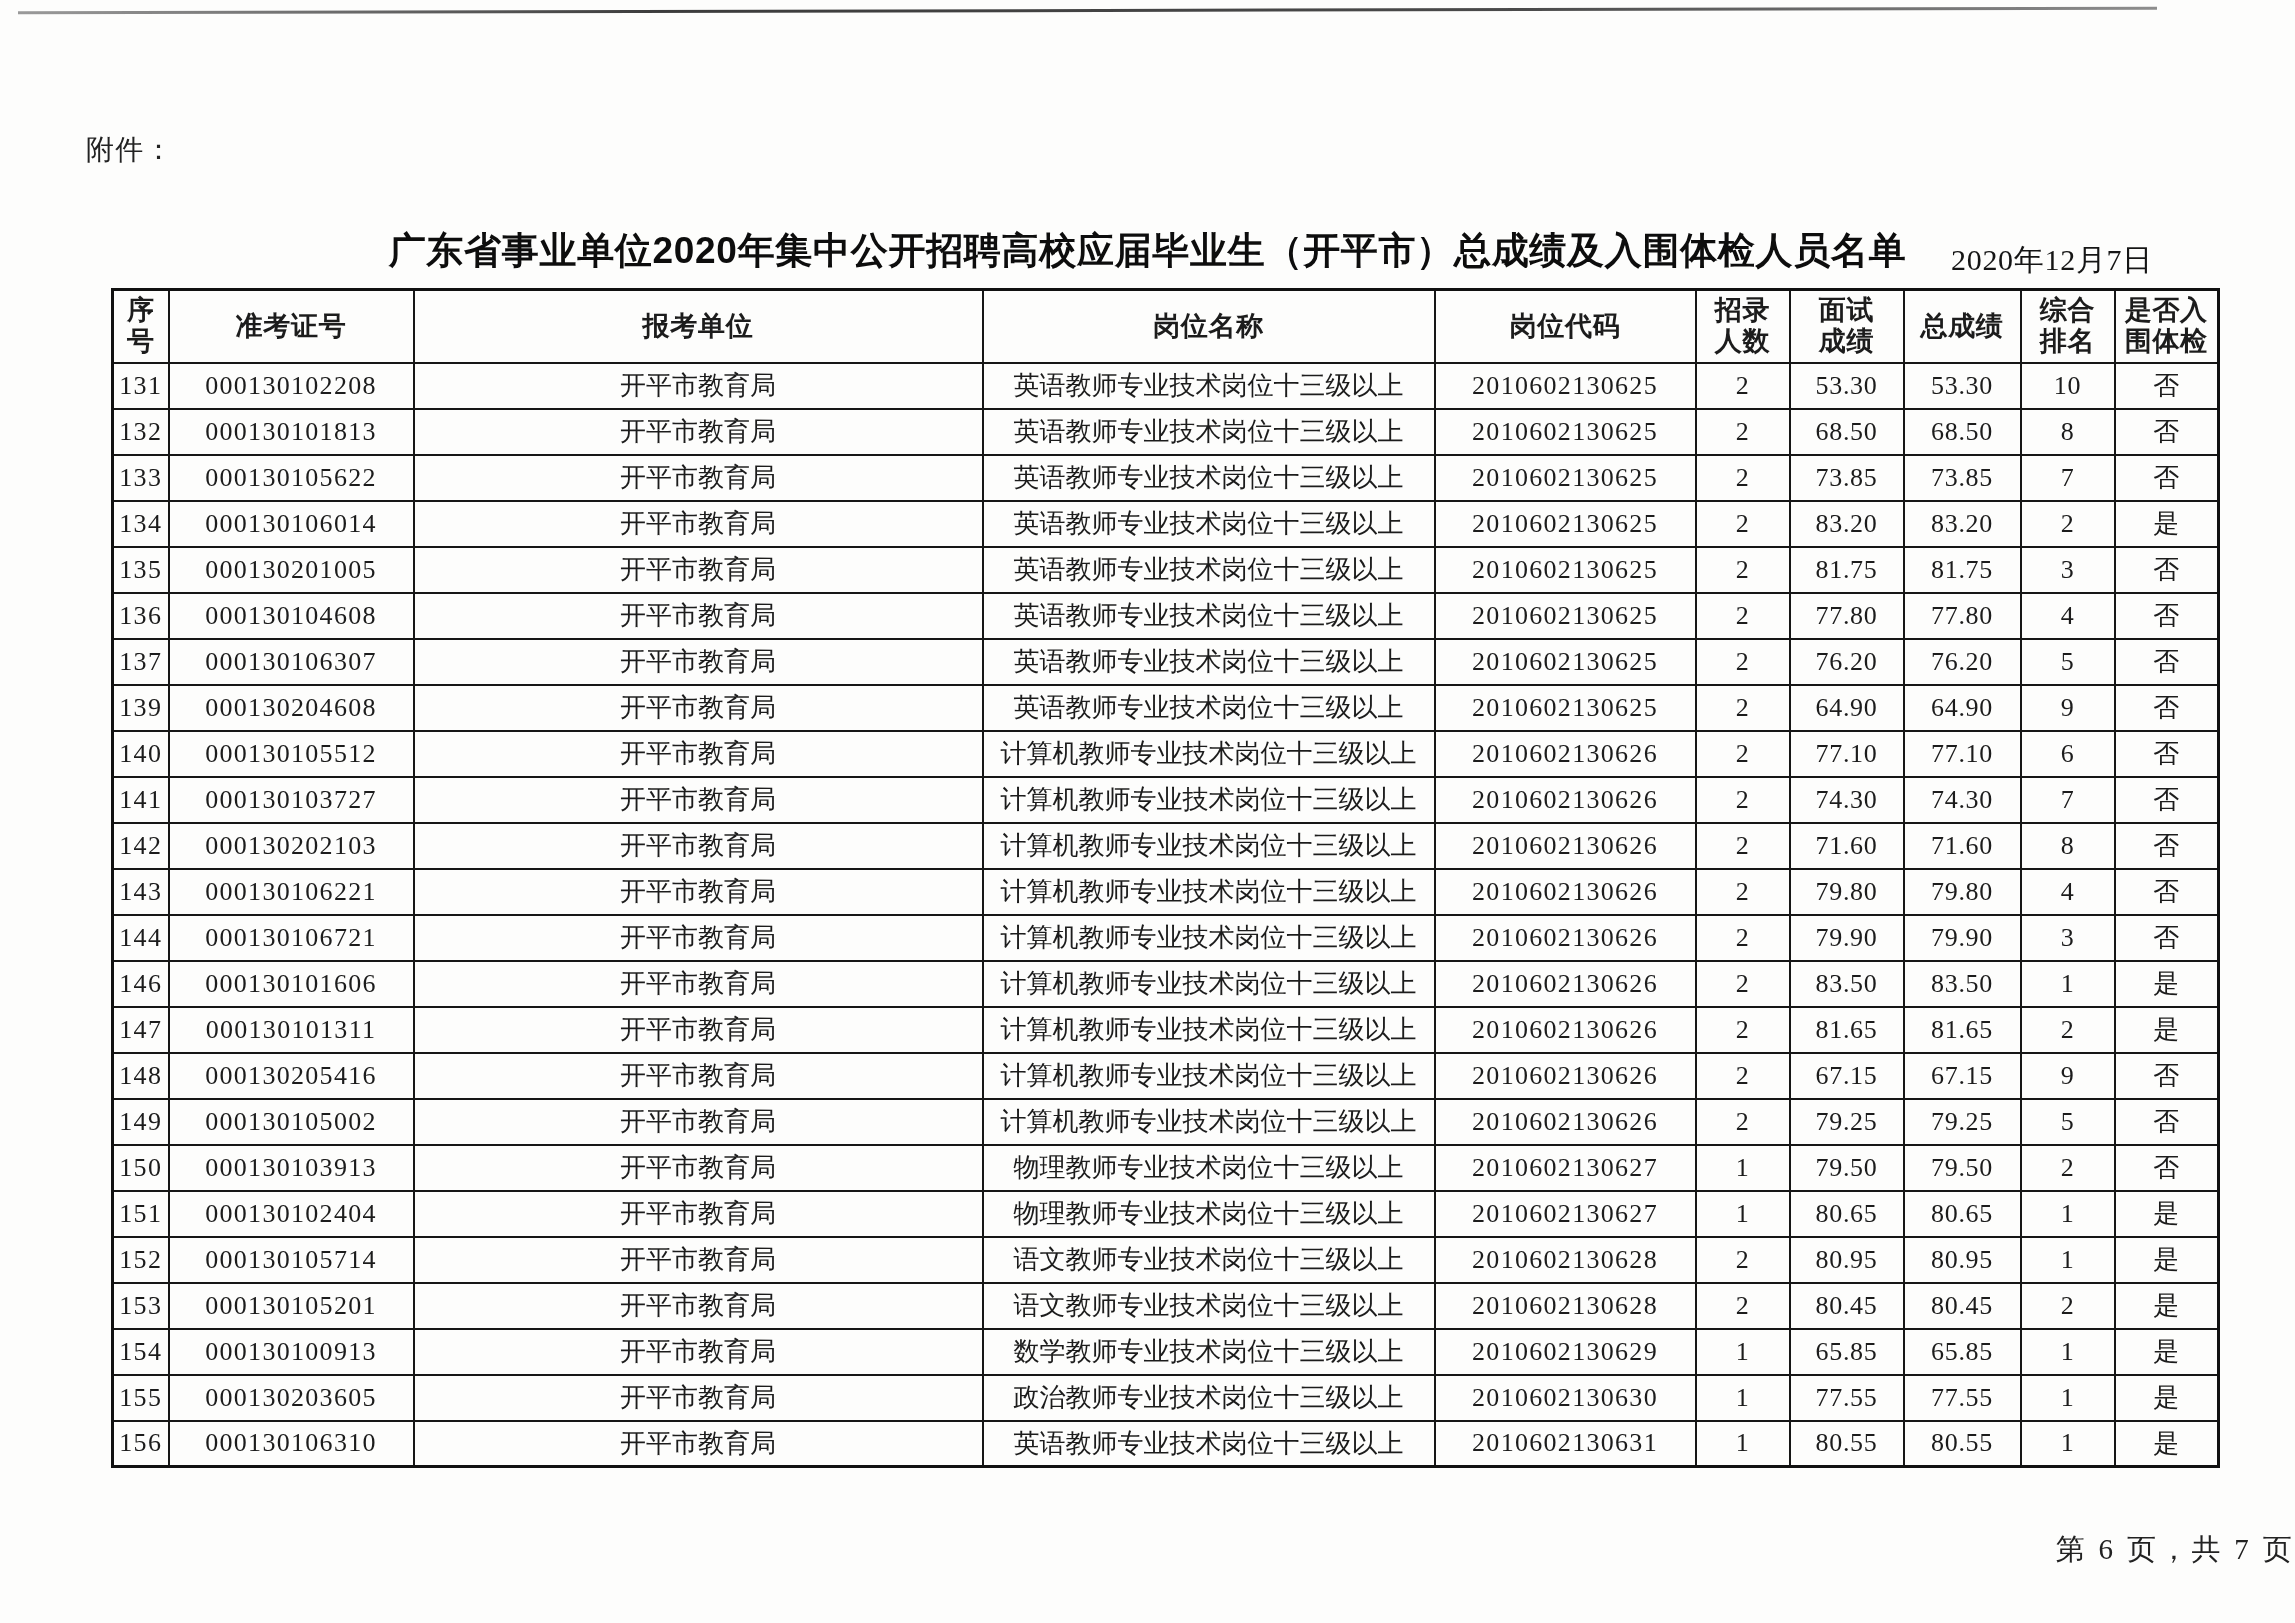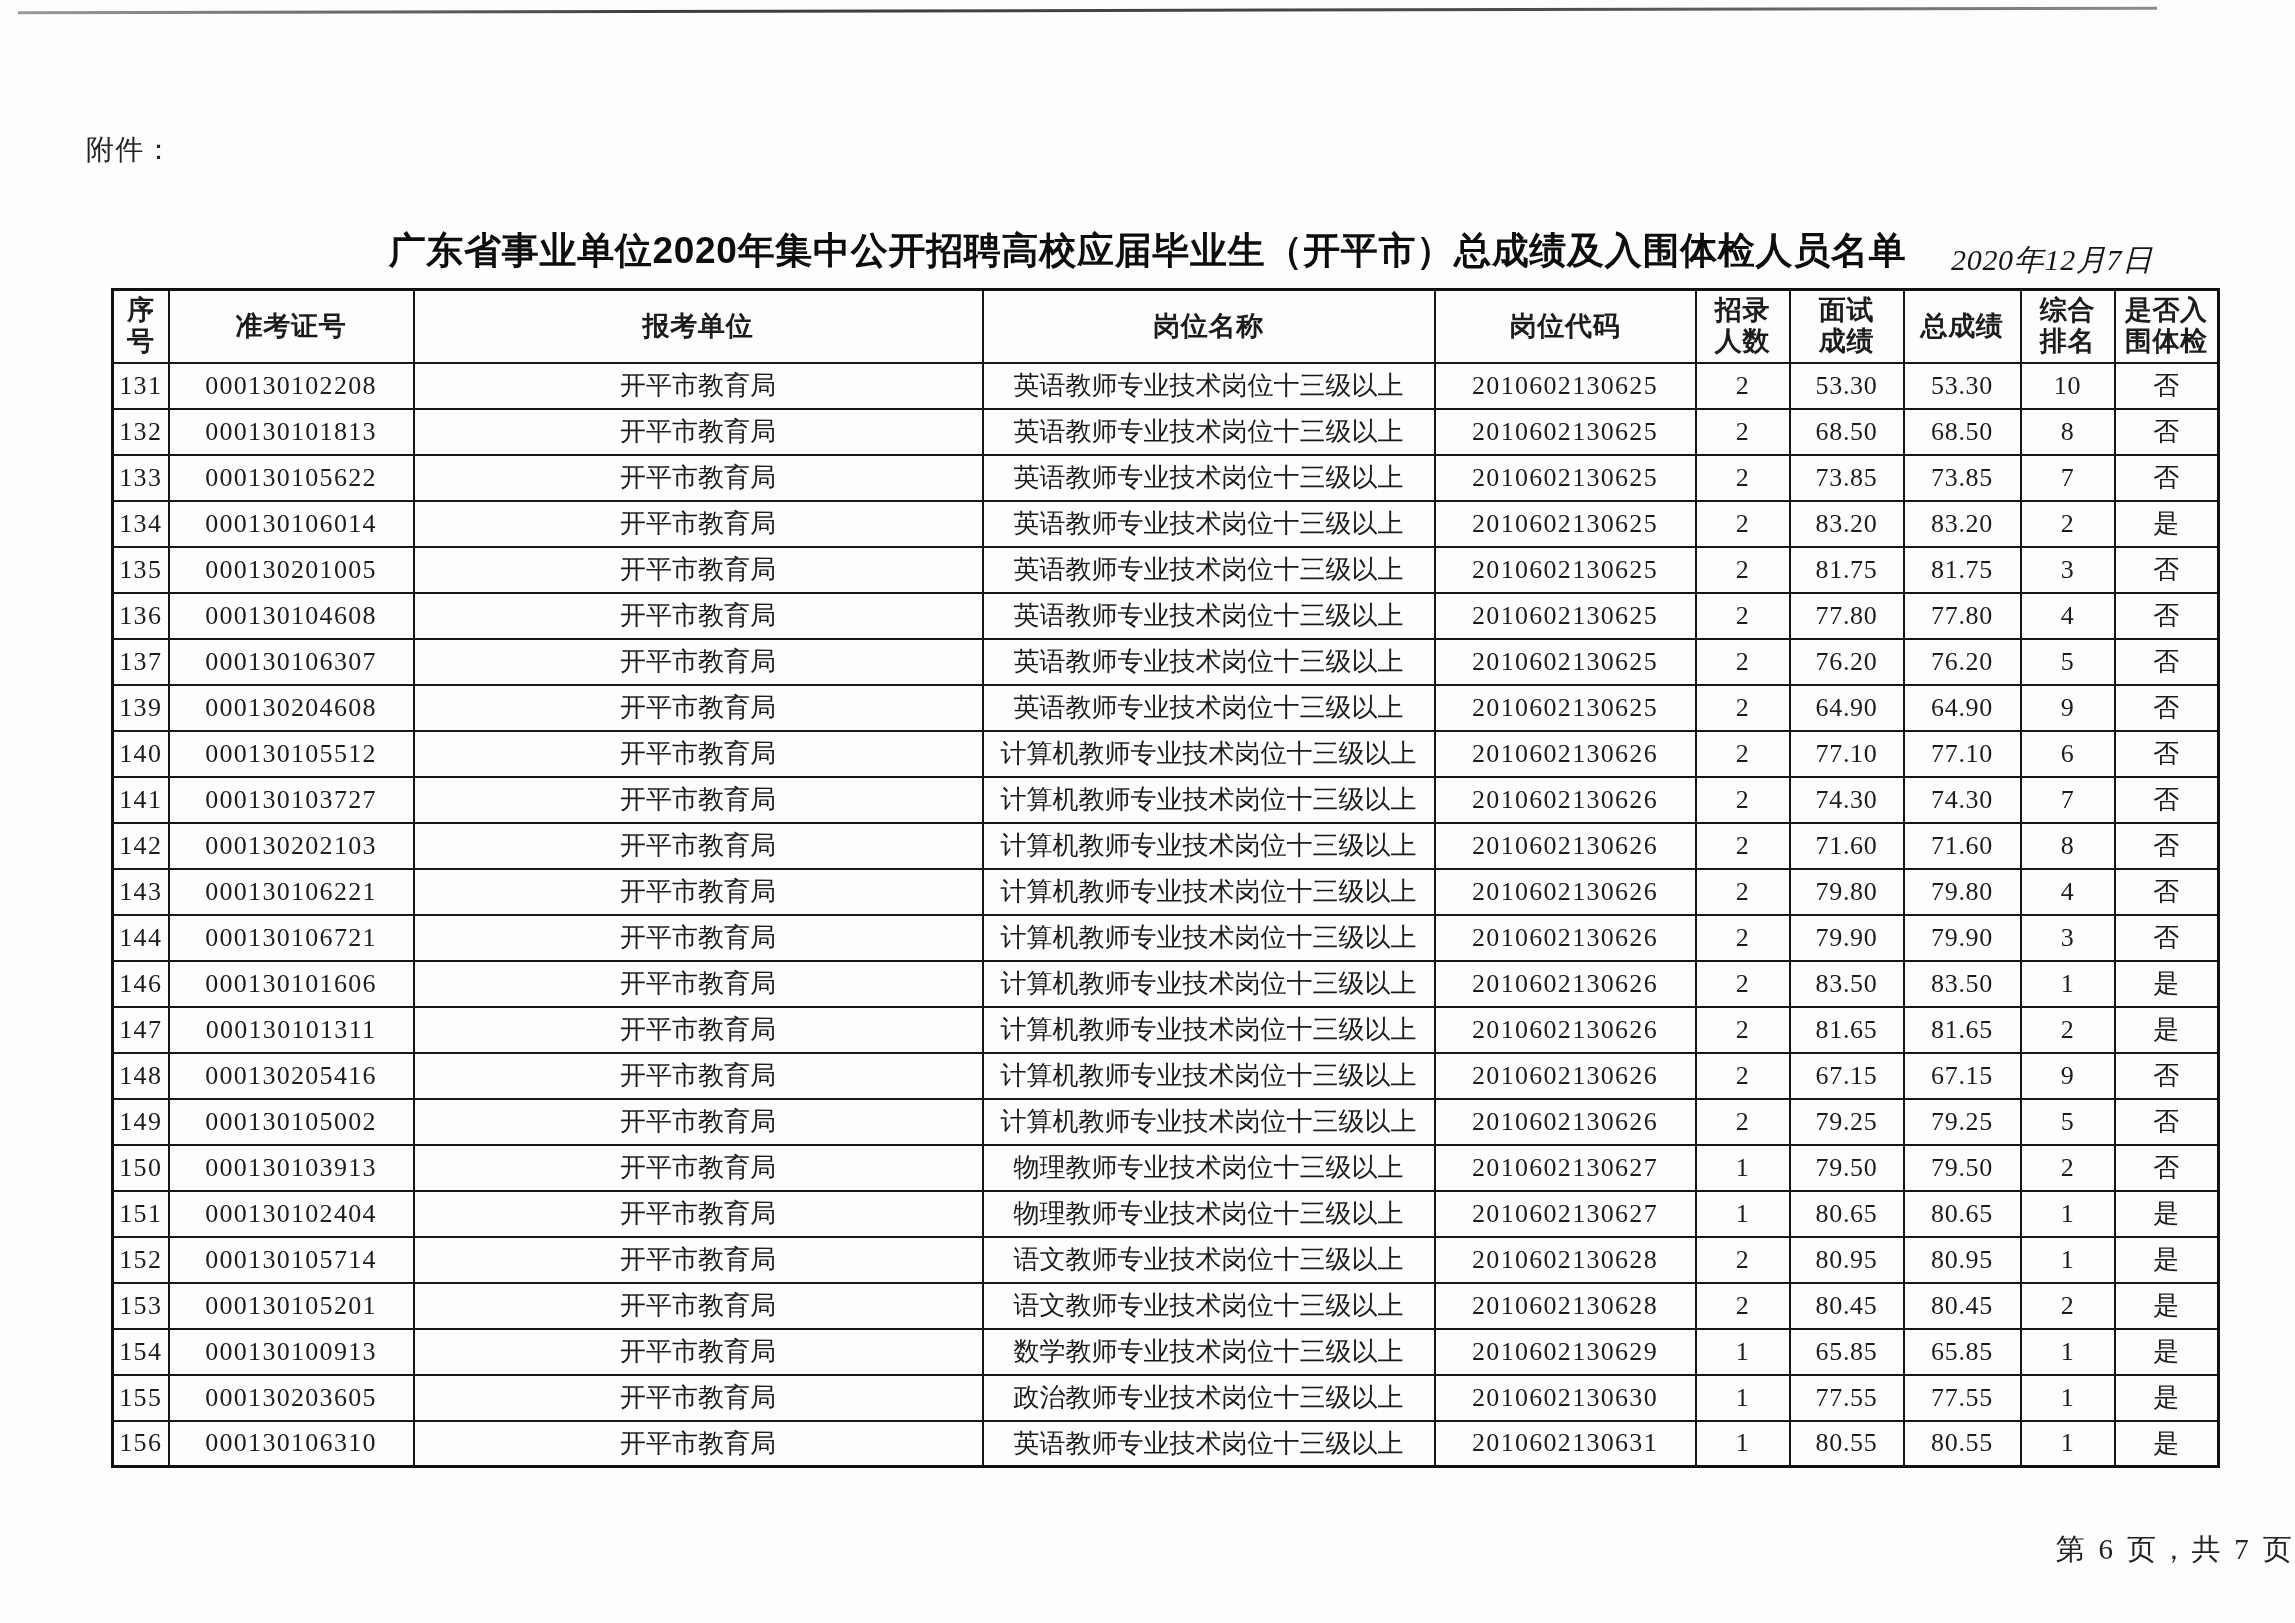--- a/index.html
+++ b/index.html
@@ -26,21 +26,21 @@
     position:absolute; left:0; right:0; top:186px;
     text-align:center;
     font-family:"Liberation Sans","DejaVu Sans",sans-serif;
     font-weight:bold;
     font-size:37px; letter-spacing:0.7px; color:#0d0d0d;
     white-space:nowrap;
     margin-top:40px;
   }
   .doc-date {
     position:absolute; right:142px; top:240px;
-    font-size:30px; color:#151515; letter-spacing:0.7px;font-style:italic;
+    font-size:30px; color:#151515; letter-spacing:0.7px;
   }
   .table-wrap {
     position:absolute; left:111px; top:288px; width:2104px;
   }
   table.results {
     border-collapse:collapse;
     table-layout:fixed;
     width:100%;
     border:3.9px solid #111;
   }

